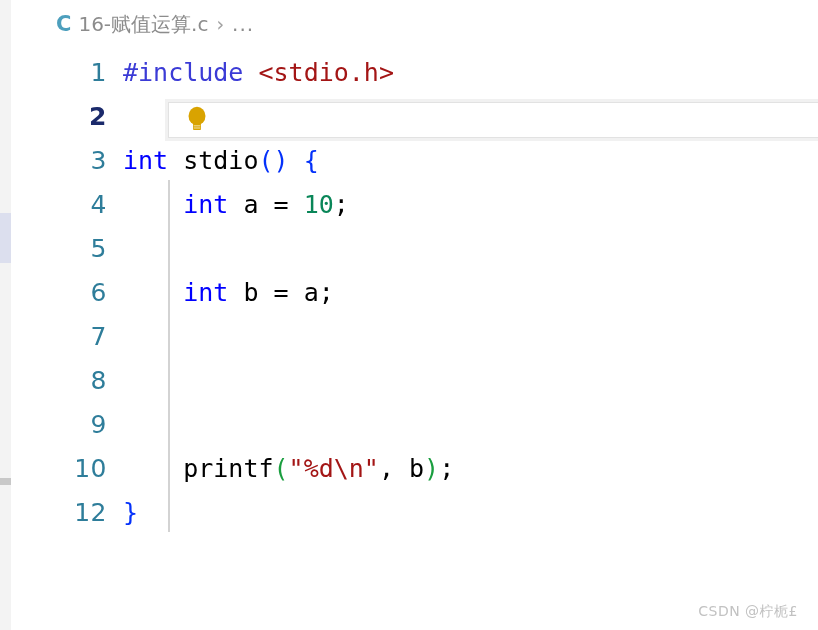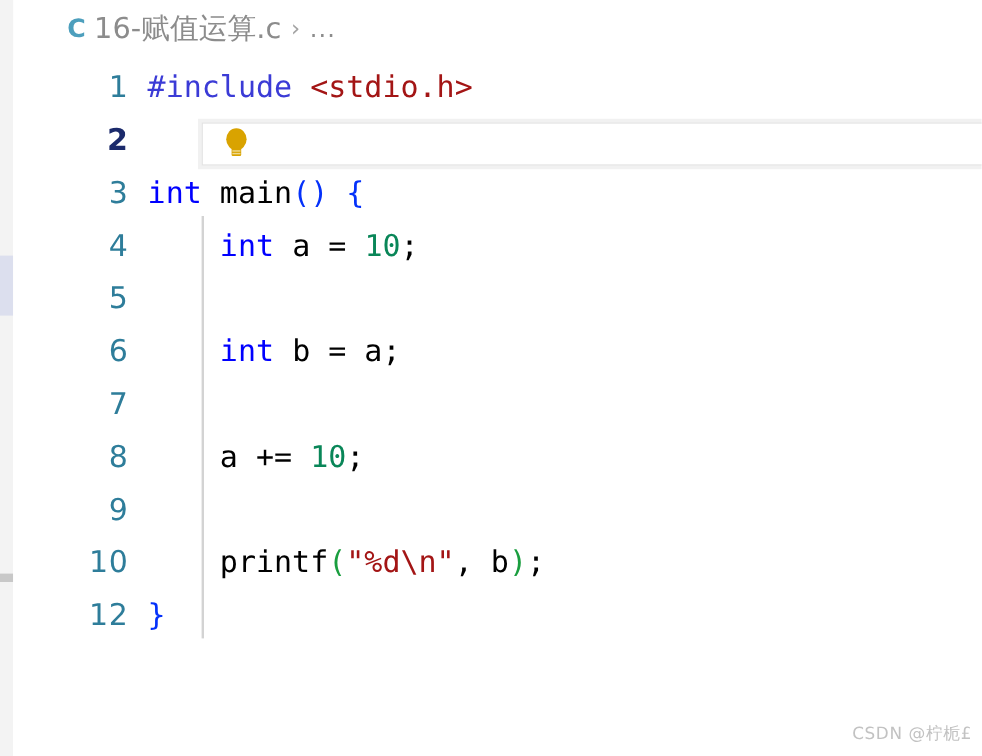--- a/index.html
+++ b/index.html
@@ -57,21 +57,21 @@
   }
   .file-icon-c {
     font-family: "DejaVu Sans", sans-serif;
     font-size: 21px;
     font-weight: 700;
     color: #4d9fbd;
     line-height: 1;
     letter-spacing: 0;
   }
   .crumb-file {
-    font-size: 24px;
+    font-size: 20px;
     color: #8c8c8c;
     font-family: "DejaVu Sans", sans-serif;
     line-height: 1;
   }
   .crumb-sep {
     font-size: 19px;
     color: #a3a3a3;
     line-height: 1;
     padding: 0 1px;
   }
@@ -166,21 +166,21 @@
   .tok-str      { color: #a31515; }
   .tok-num      { color: #098658; }
   .tok-paren    { color: #0431fa; }
   .tok-paren-g  { color: #1a9e3f; }
   .tok-brace    { color: #0431fa; }
   .tok-plain    { color: #000000; }
 
   
   .watermark {
     position: absolute;
-    right: 8px;
+    right: 20px;
     bottom: 9px;
     font-family: "DejaVu Sans", sans-serif;
     font-size: 14px;
     color: #c2c2c2;
     letter-spacing: 0.5px;
     white-space: nowrap;
   }
 </style>
 </head>
 <body>
@@ -208,21 +208,21 @@
       <div class="line-content"><span class="tok-pre">#include</span> <span class="tok-header">&lt;stdio.h&gt;</span></div>
     </div>
 
     <div class="code-line">
       <div class="line-number active">2</div>
       <div class="line-content"></div>
     </div>
 
     <div class="code-line">
       <div class="line-number">3</div>
-      <div class="line-content"><span class="tok-key">int</span> <span class="tok-plain">main</span><span class="tok-paren">()</span> <span class="tok-brace">{</span></div>
+      <div class="line-content"><span class="tok-key">int</span> <span class="tok-plain">stdio</span><span class="tok-paren">()</span> <span class="tok-brace">{</span></div>
     </div>
 
     <div class="code-line">
       <div class="line-number">4</div>
       <div class="line-content">    <span class="tok-key">int</span> <span class="tok-plain">a = </span><span class="tok-num">10</span><span class="tok-plain">;</span></div>
     </div>
 
     <div class="code-line">
       <div class="line-number">5</div>
       <div class="line-content"></div>
@@ -233,21 +233,20 @@
       <div class="line-content">    <span class="tok-key">int</span> <span class="tok-plain">b = a;</span></div>
     </div>
 
     <div class="code-line">
       <div class="line-number">7</div>
       <div class="line-content"></div>
     </div>
 
     <div class="code-line">
       <div class="line-number">8</div>
-      <div class="line-content">    <span class="tok-plain">a += </span><span class="tok-num">10</span><span class="tok-plain">;</span></div>
     </div>
 
     <div class="code-line">
       <div class="line-number">9</div>
     </div>
 
     <div class="code-line">
       <div class="line-number">10</div>
       <div class="line-content">    <span class="tok-plain">printf</span><span class="tok-paren-g">(</span><span class="tok-str">"%d\n"</span><span class="tok-plain">, b</span><span class="tok-paren-g">)</span><span class="tok-plain">;</span></div>
     </div>

